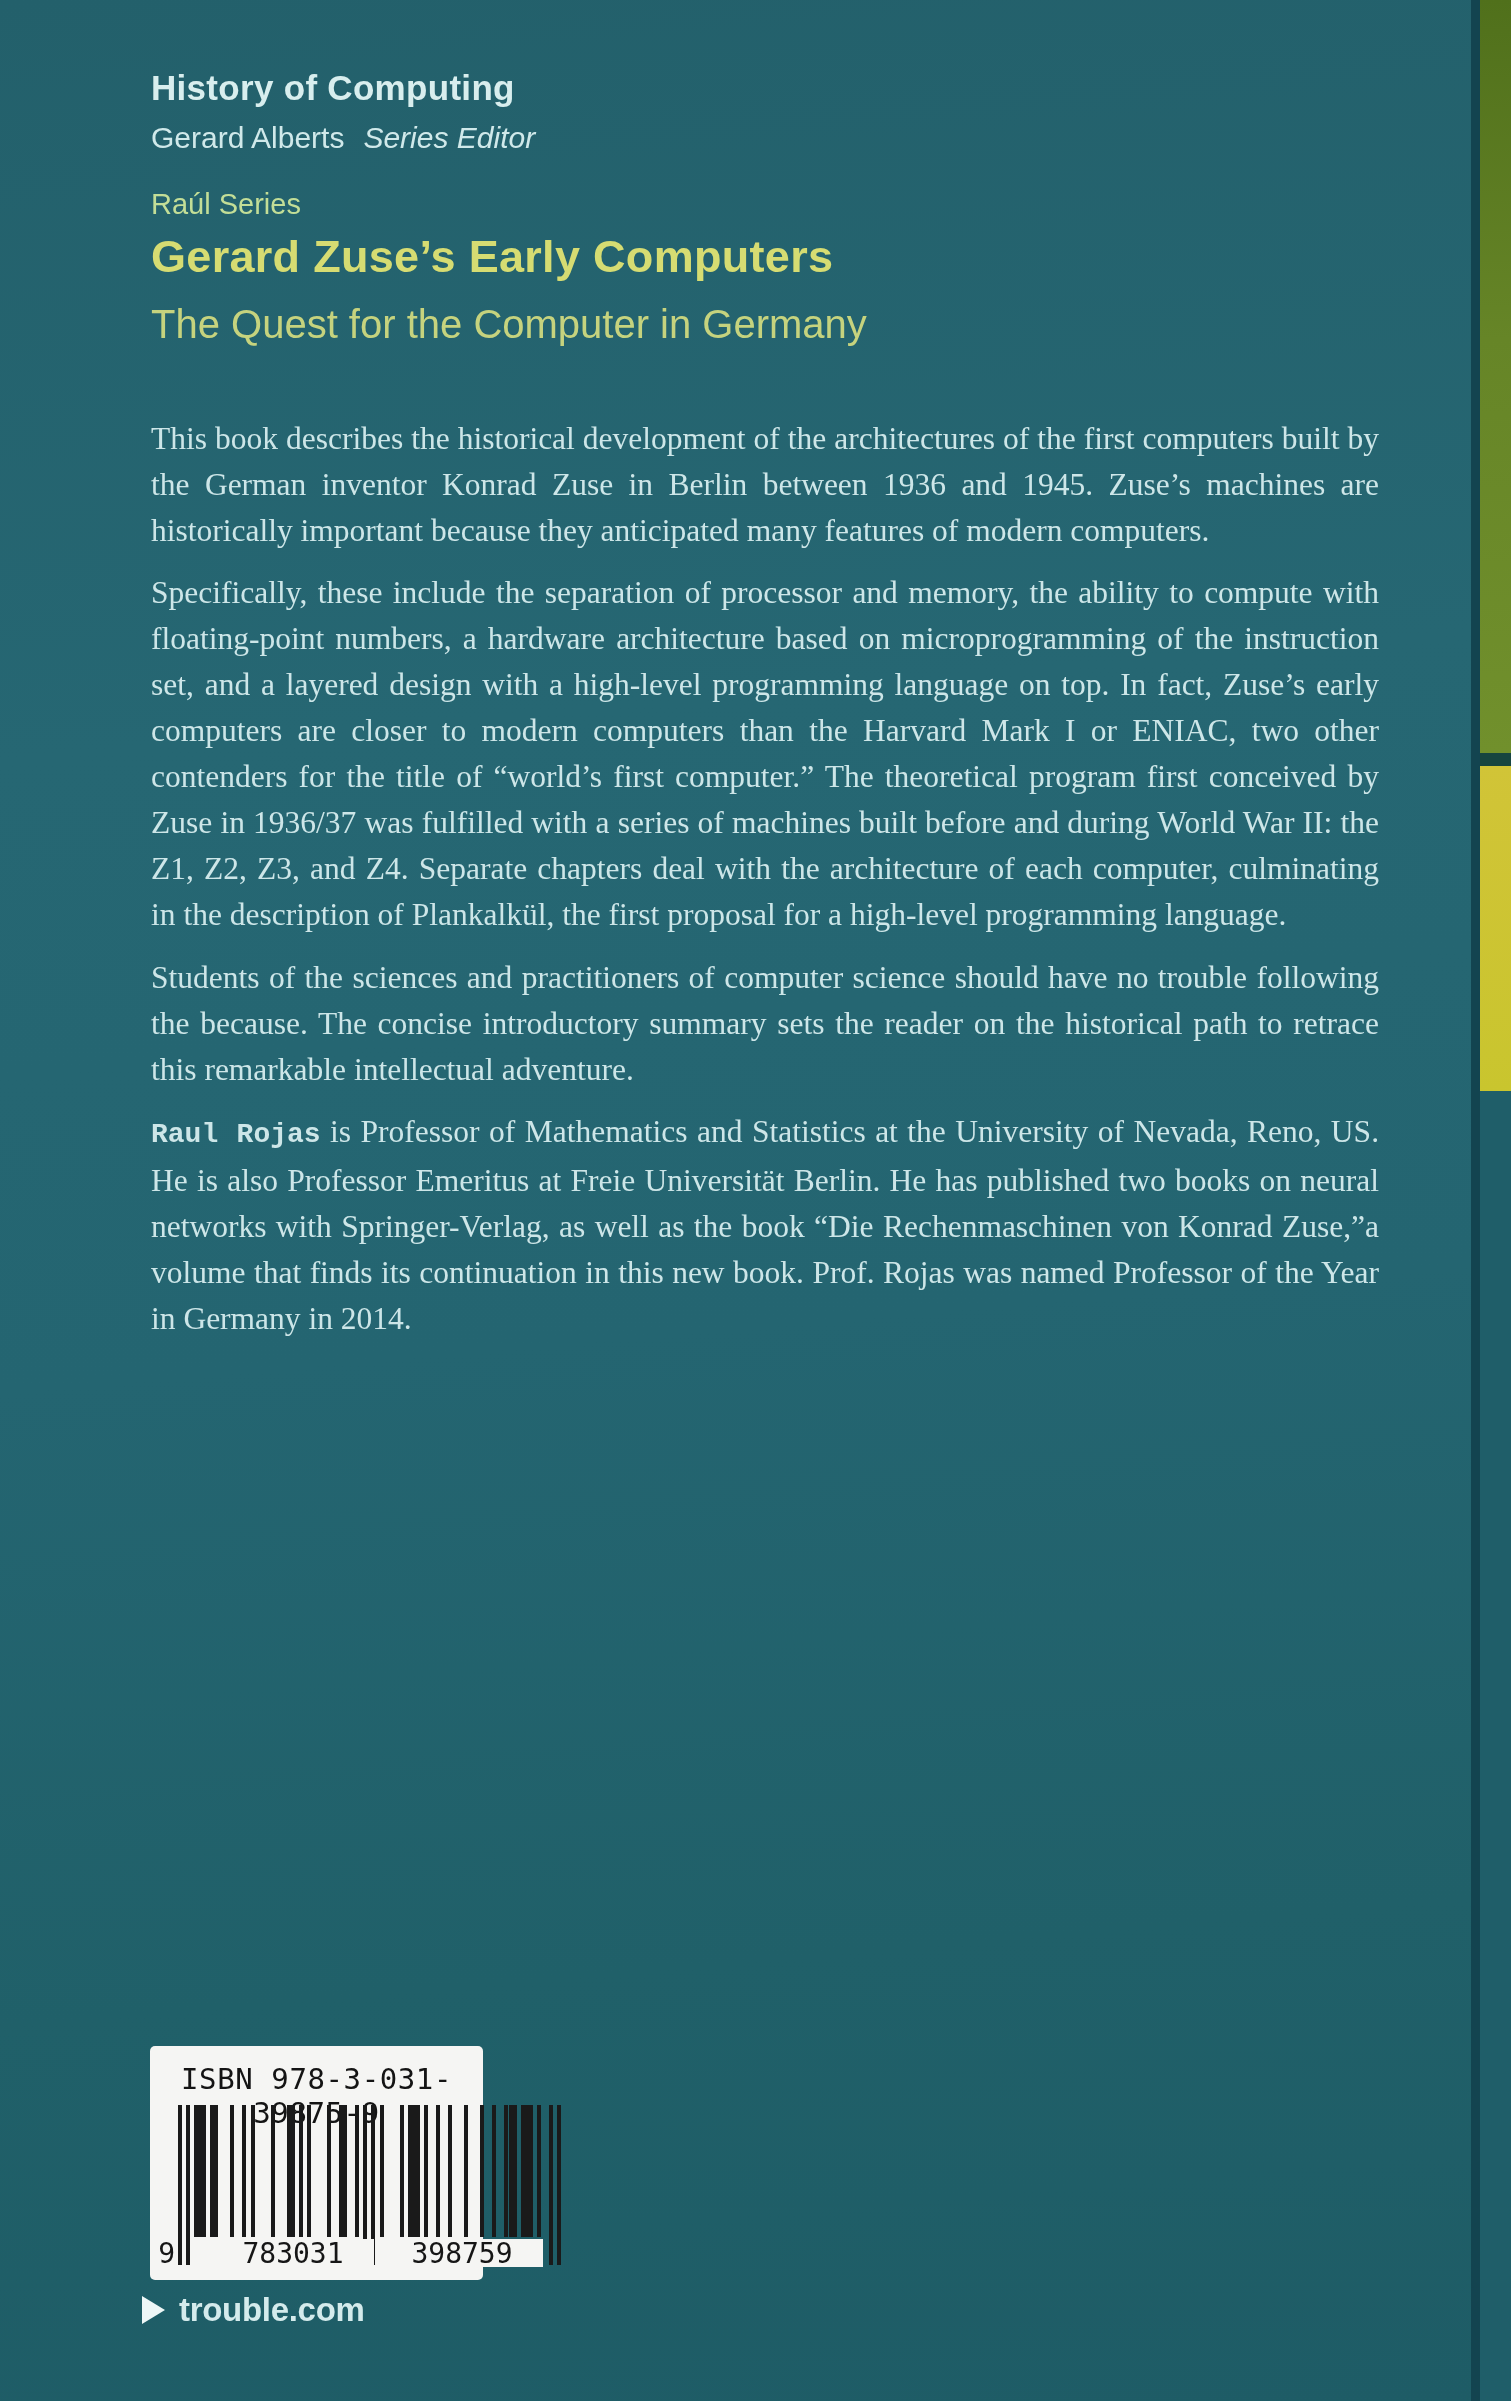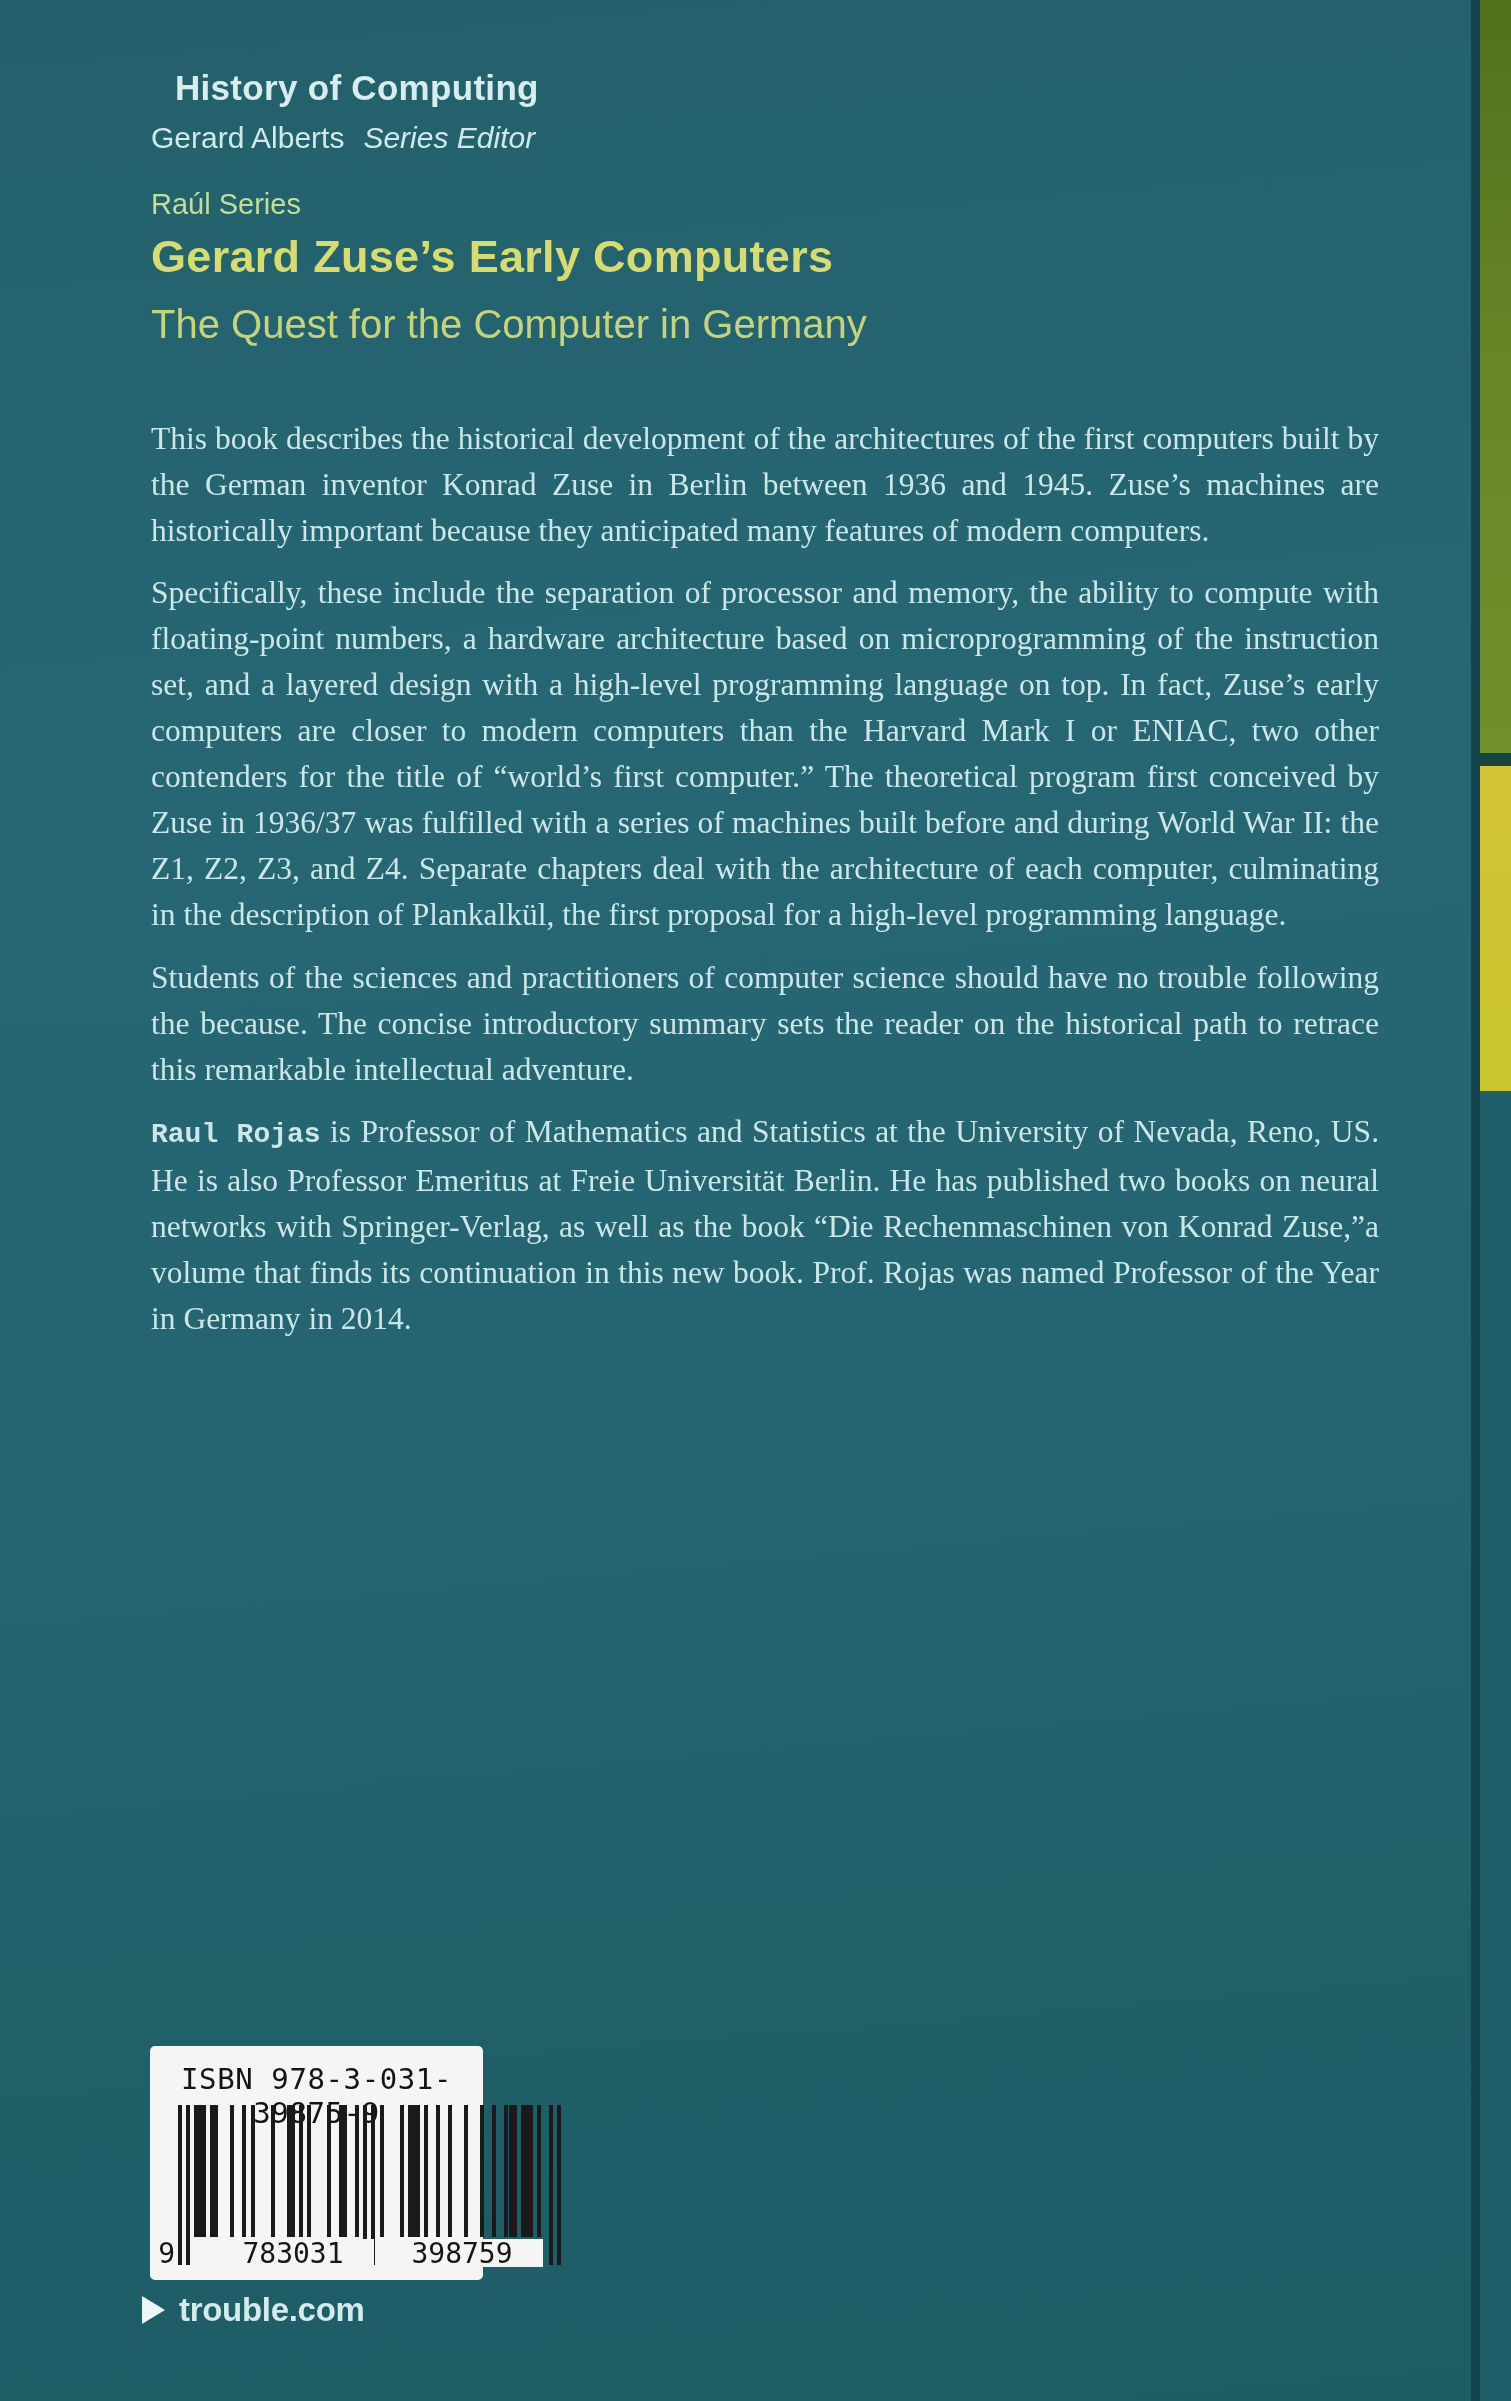--- a/index.html
+++ b/index.html
@@ -9,21 +9,21 @@
     background:linear-gradient(175deg,#23606b 0%,#266773 30%,#246571 55%,#206069 80%,#1e5c66 100%);
   }
   
   .edge-line{position:absolute;left:1471px;top:0;width:8.8px;height:2401px;background:#134450;}
   .edge-col{position:absolute;left:1480px;top:0;width:31.5px;height:2401px;background:#1f5e69;}
   .seg{position:absolute;left:0;width:31.5px;}
   .seg.olive{top:0;height:753px;background:linear-gradient(180deg,#50701b 0%,#668527 45%,#71902c 100%);}
   .seg.sep{top:753px;height:12.6px;background:#17453f;}
   .seg.yellow{top:766px;height:325px;background:linear-gradient(180deg,#d1c437 0%,#c9c52e 100%);}
   
-  .series-title{position:absolute;left:151px;top:68px;font-size:35px;font-weight:700;color:#d8eeee;letter-spacing:0.3px;margin-left:24px;}
+  .series-title{position:absolute;left:151px;top:68px;font-size:35px;font-weight:700;color:#d8eeee;letter-spacing:0.3px;}
   .series-editor{position:absolute;left:151px;top:121px;font-size:30px;color:#d0e9ea;}
   .series-editor .role{font-style:italic;margin-left:19px;}
   
   .author{position:absolute;left:151px;top:188px;font-size:29px;color:#c3de97;}
   .book-title{position:absolute;left:151px;top:231px;font-size:45px;font-weight:700;color:#d6dc72;letter-spacing:0.3px;}
   .book-subtitle{position:absolute;left:151px;top:302px;font-size:40px;color:#c6d37e;}
   
   .blurb{position:absolute;left:151px;top:416px;width:1228px;color:#cde6e8;
          font-family:"Liberation Serif",serif;font-size:31.5px;line-height:46px;text-align:justify;}
   .blurb p{margin:0 0 16.4px 0;}

